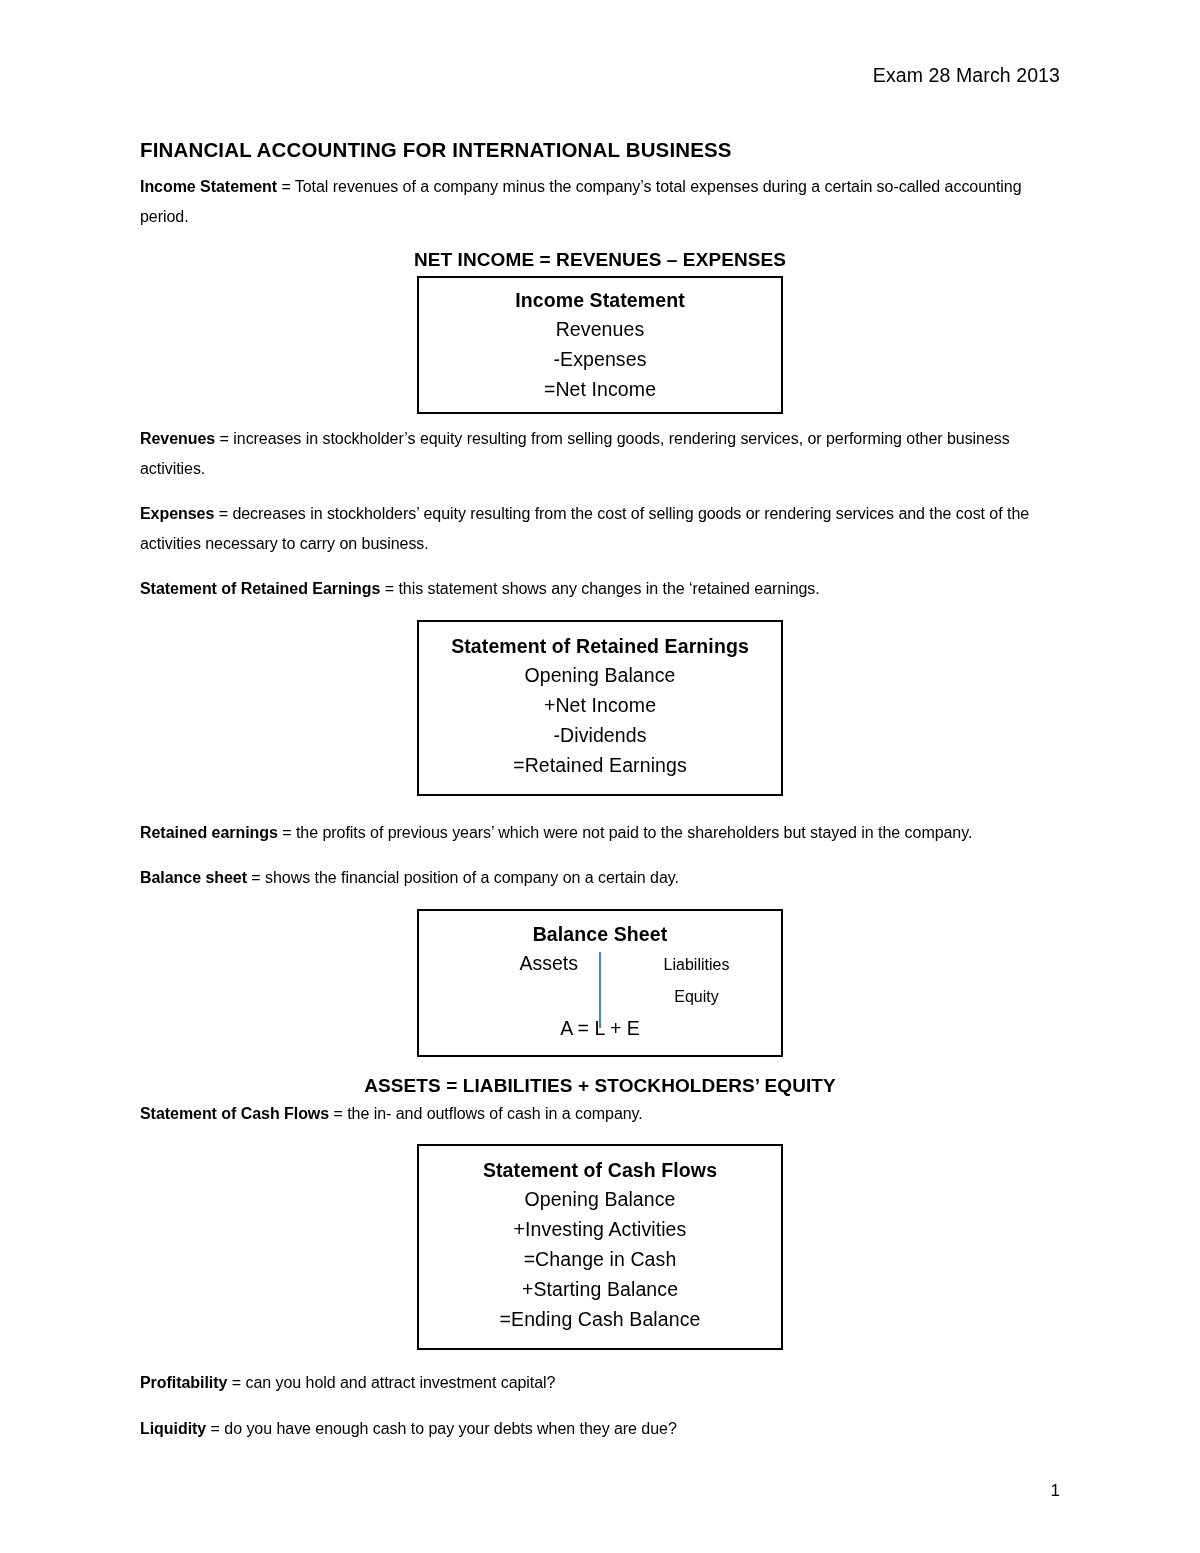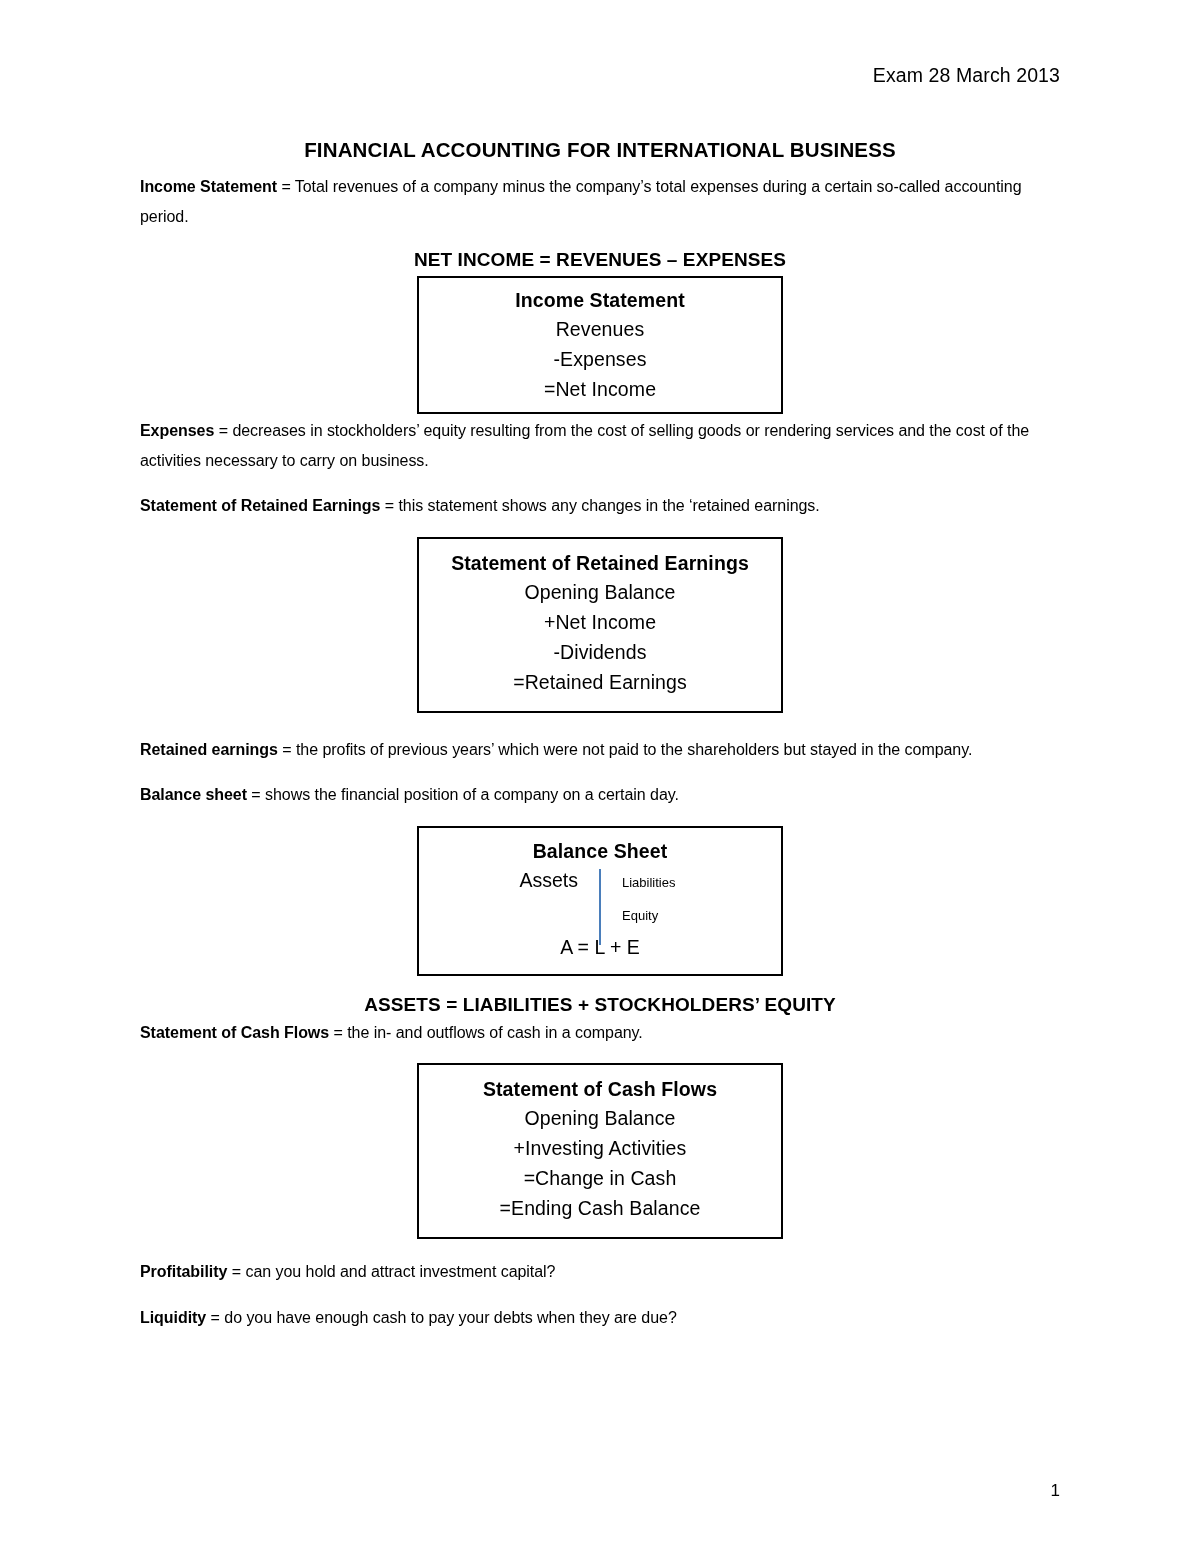--- a/index.html
+++ b/index.html
@@ -31,21 +31,21 @@
   .doc-header {
     text-align: right;
     font-size: 19.5px;
     line-height: 1.35;
     padding-top: 62px;
     letter-spacing: 0.1px;
   }
 
   
   .doc-title {
-    text-align: center;
+    text-align: left;
     font-size: 20.5px;
     font-weight: bold;
     letter-spacing: 0.15px;
     margin-top: 50px;
   }
 
   
   .para {
     font-size: 16px;
     line-height: 29.5px;
@@ -102,24 +102,24 @@
   }
   .bs-left {
     flex: 0 0 50%;
     text-align: right;
     padding-right: 22px;
     box-sizing: border-box;
     font-size: 19.5px;
   }
   .bs-right {
     flex: 0 0 50%;
-    text-align: left;
+    text-align: center;
     padding-left: 22px;
     box-sizing: border-box;
-    font-size: 13px;
+    font-size: 16px;
   }
   .bs-divider {
     position: absolute;
     left: 50%;
     top: 4px;
     width: 2.6px;
     height: 76px;
     margin-left: -1.3px;
     background: #4a7ebb;
   }
@@ -153,20 +153,21 @@
 
     <div class="centered-eq">NET INCOME = REVENUES – EXPENSES</div>
 
     <div class="box" id="box-income-statement">
       <div class="box-title">Income Statement</div>
       <div class="box-line">Revenues</div>
       <div class="box-line">-Expenses</div>
       <div class="box-line">=Net Income</div>
     </div>
 
+    <p class="para"><span class="term">Revenues</span><span> = increases in stockholder’s equity resulting from selling goods, rendering services, or performing other business activities.</span></p>
 
     <p class="para tight"><span class="term">Expenses</span><span> = decreases in stockholders’ equity resulting from the cost of selling goods or rendering services and the cost of the activities necessary to carry on business.</span></p>
 
     <p class="para tight"><span class="term">Statement of Retained Earnings</span><span> = this statement shows any changes in the ‘retained earnings.</span></p>
 
     <div class="box" id="box-retained-earnings">
       <div class="box-title">Statement of Retained Earnings</div>
       <div class="box-line">Opening Balance</div>
       <div class="box-line">+Net Income</div>
       <div class="box-line">-Dividends</div>
@@ -195,20 +196,21 @@
 
     <div class="centered-eq" style="margin-top:18px;">ASSETS = LIABILITIES + STOCKHOLDERS’ EQUITY</div>
 
     <p class="para tight"><span class="term">Statement of Cash Flows</span><span> = the in- and outflows of cash in a company.</span></p>
 
     <div class="box" id="box-cash-flows">
       <div class="box-title">Statement of Cash Flows</div>
       <div class="box-line">Opening Balance</div>
       <div class="box-line">+Investing Activities</div>
       <div class="box-line">=Change in Cash</div>
+      <div class="box-line">+Starting Balance</div>
       <div class="box-line">=Ending Cash Balance</div>
     </div>
 
     <p class="para" style="margin-top:18px;"><span class="term">Profitability</span><span> = can you hold and attract investment capital?</span></p>
 
     <p class="para tight"><span class="term">Liquidity</span><span> = do you have enough cash to pay your debts when they are due?</span></p>
 
   </div>
 
   <div class="page-number">1</div>

